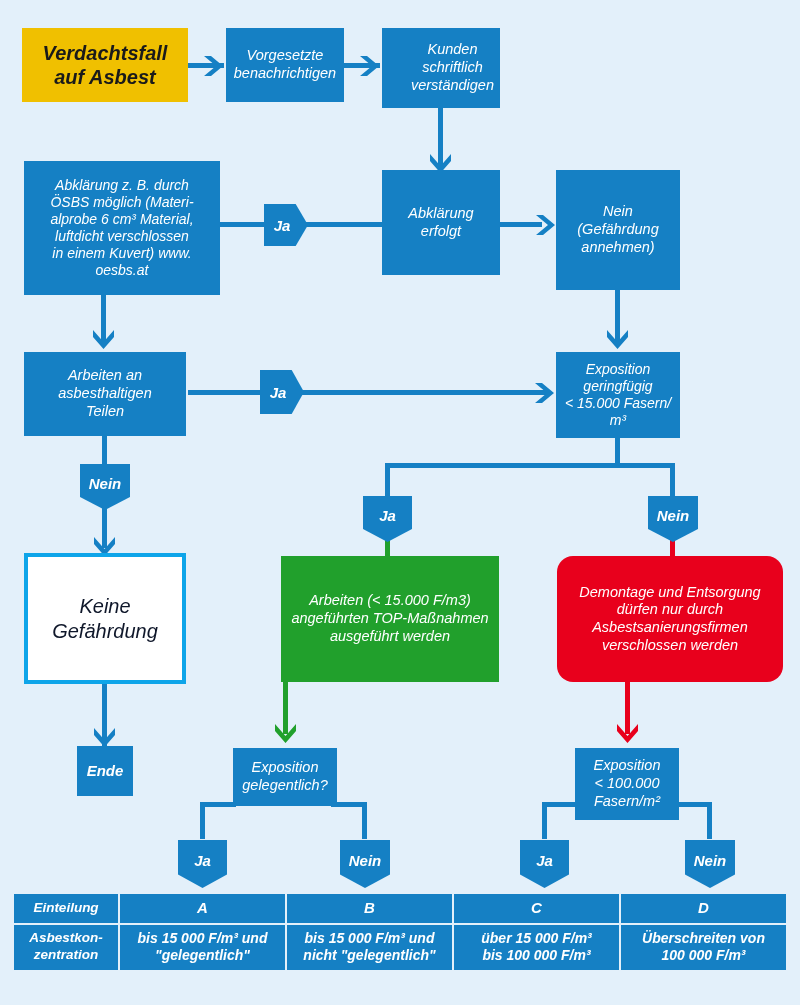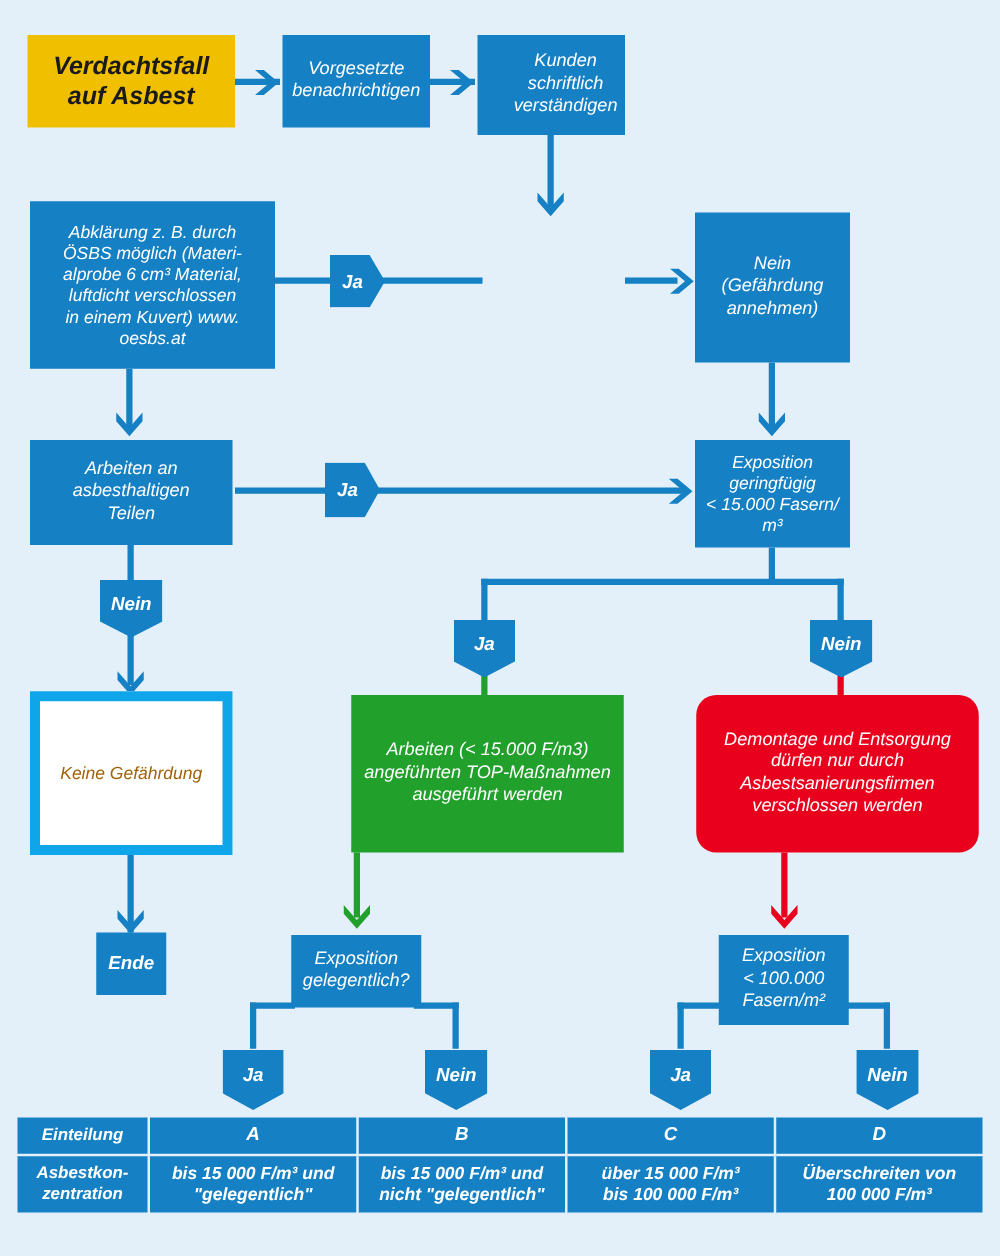--- a/index.html
+++ b/index.html
@@ -21,23 +21,23 @@
     line-height:1.22;
     padding:4px 6px;
   }
   .node span{display:block;}
 
   .n-start{
     background:#f0c000;color:#1a1a1a;
     font-weight:bold;font-size:20px;
   }
   .n-white{
-    background:#ffffff;color:#a16207;
-    border:8px solid #0ea5e9;
-    font-size:14px;
+    background:#ffffff;color:#0f172a;
+    border:4px solid #0ea5e9;
+    font-size:20px;
   }
   .n-green{background:#21a02c;font-size:14.5px;}
   .n-red{background:#e8001c;font-size:14.5px;border-radius:16px;}
 
   .tag{
     position:absolute;
     color:#fff;font-weight:bold;font-size:15px;
     display:flex;align-items:center;justify-content:center;
     background:#1580c4;
     box-sizing:border-box;
@@ -218,20 +218,26 @@
     <span>
       <span>Abklärung z. B. durch</span>
       <span>ÖSBS möglich (Materi-</span>
       <span>alprobe 6 cm³ Material,</span>
       <span>luftdicht verschlossen</span>
       <span>in einem Kuvert) www.</span>
       <span>oesbs.at</span>
     </span>
   </div>
 
+  <div class="node" style="left:382px;top:170px;width:118px;height:105px;font-size:14.5px;">
+    <span>
+      <span>Abklärung</span>
+      <span>erfolgt</span>
+    </span>
+  </div>
 
   <div class="node" style="left:556px;top:170px;width:124px;height:120px;font-size:14.5px;">
     <span>
       <span>Nein</span>
       <span>(Gefährdung</span>
       <span>annehmen)</span>
     </span>
   </div>
 
   <div class="node" style="left:24px;top:352px;width:162px;height:84px;font-size:14.5px;">

